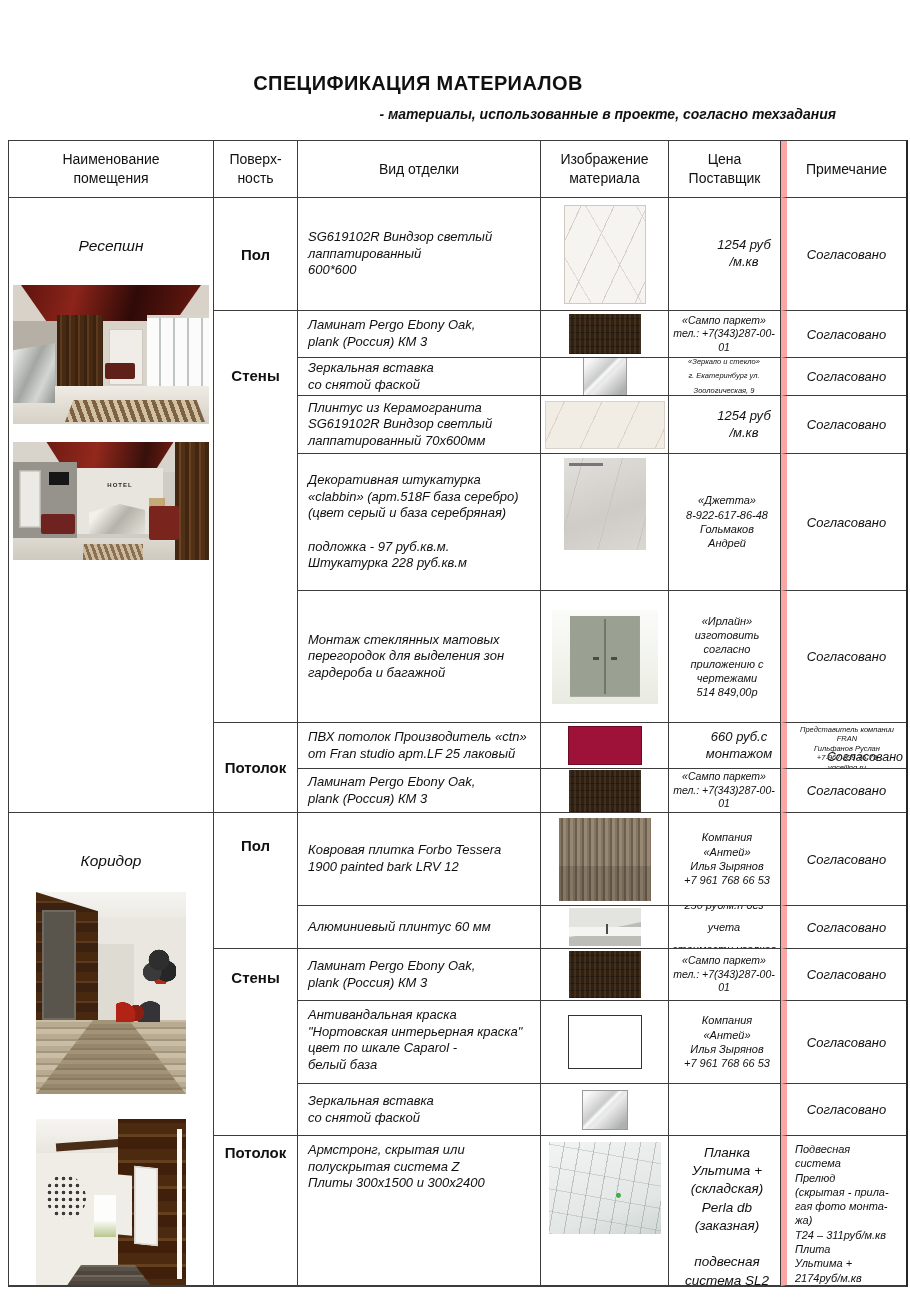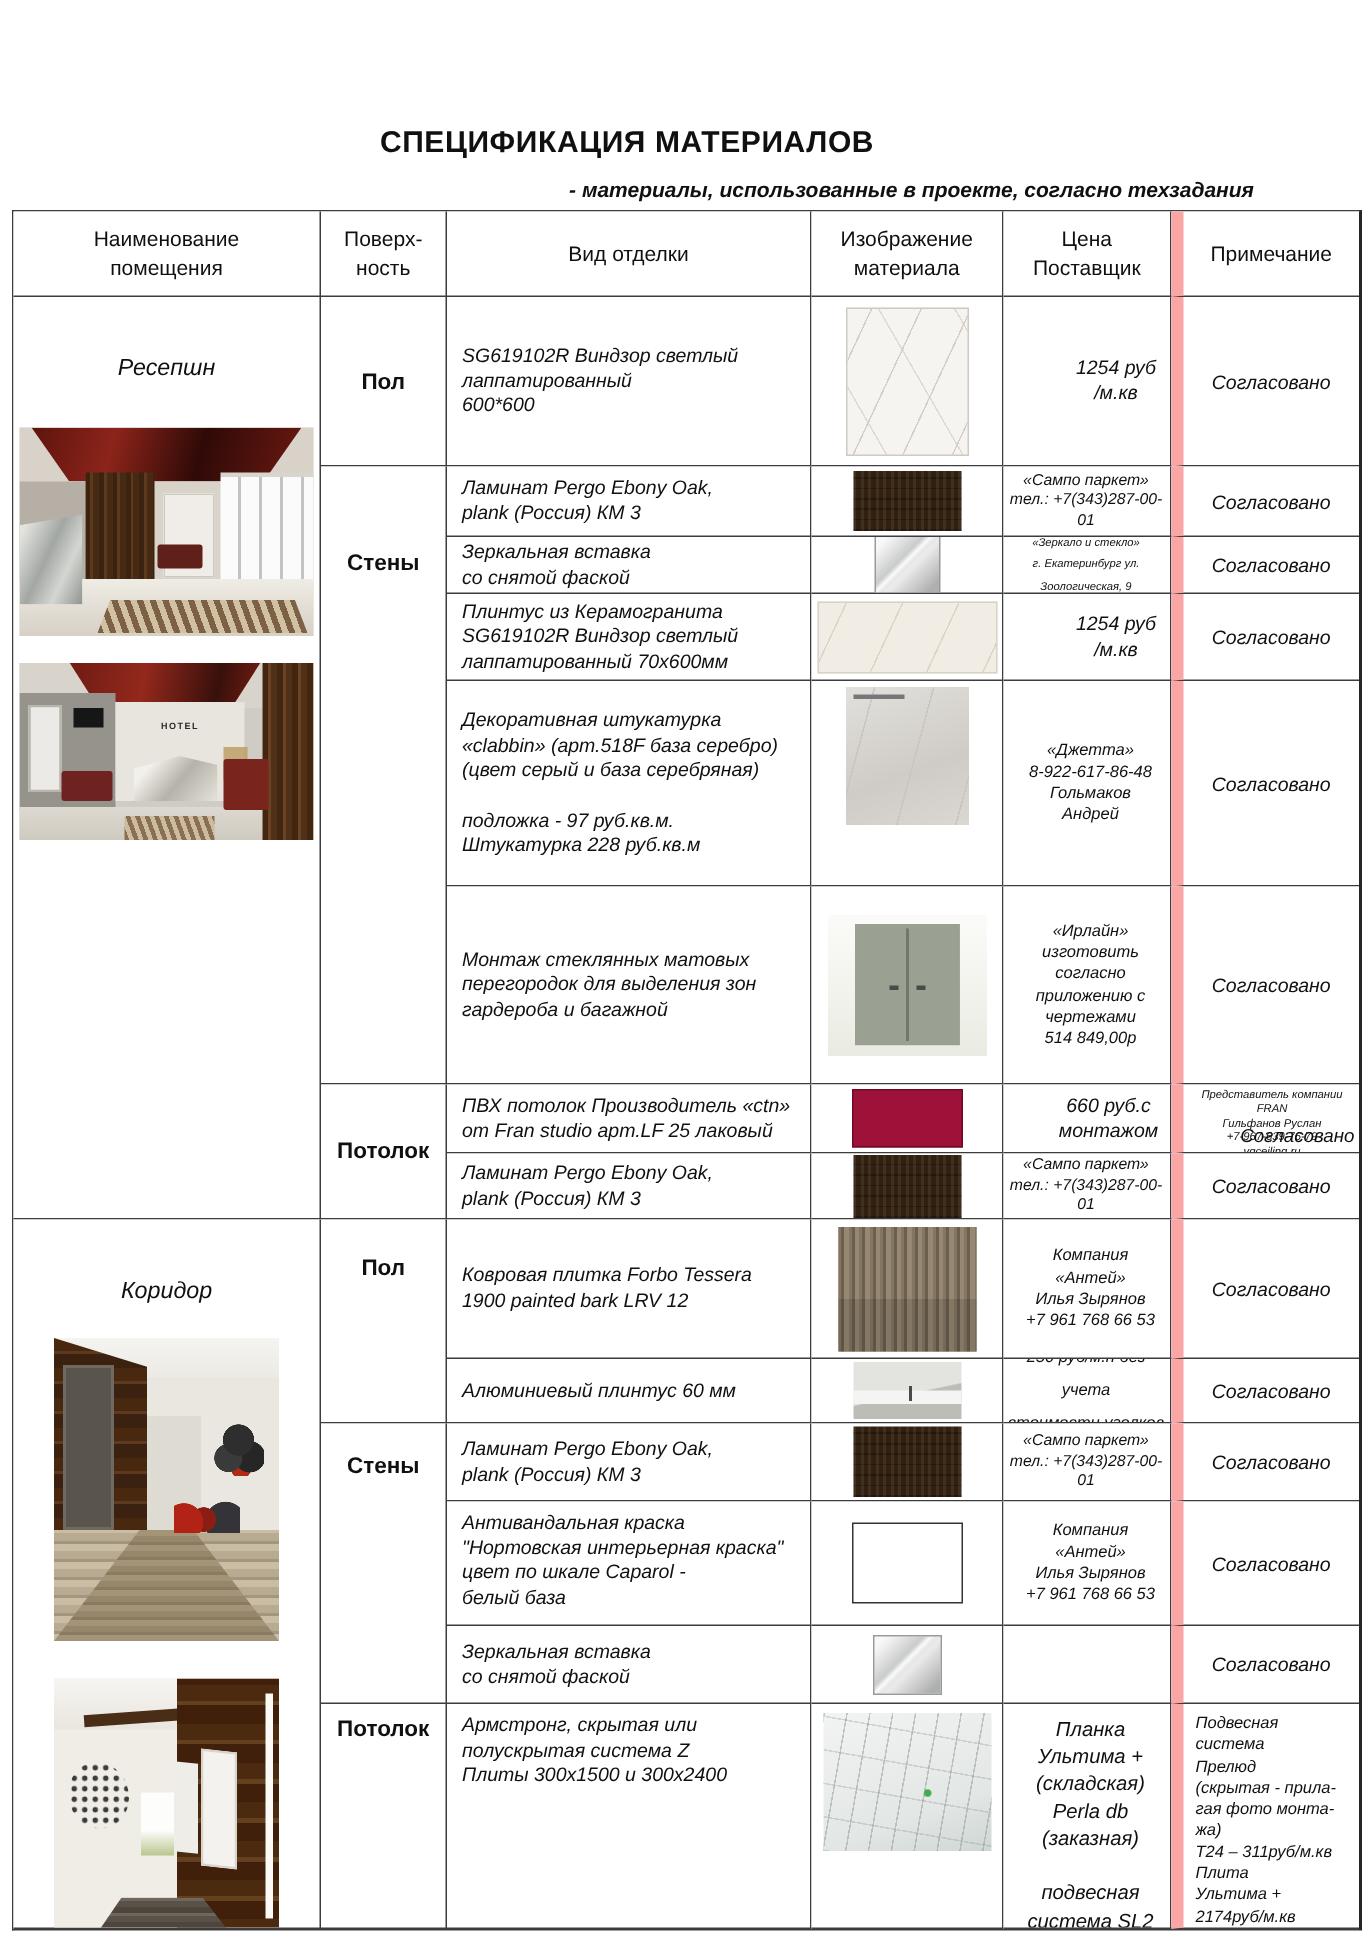--- a/index.html
+++ b/index.html
@@ -1,28 +1,28 @@
 <!DOCTYPE html>
 <html><head>
 <meta charset="utf-8">
 <style>
   html,body{margin:0;padding:0;background:#fff;}
   body{width:910px;height:1300px;position:relative;font-family:"Liberation Sans",sans-serif;color:#101010;overflow:hidden;}
 
-  .heading{position:absolute;top:84px;left:0;width:836px;text-align:center;}
+  .heading{position:absolute;top:72px;left:0;width:836px;text-align:center;}
   .heading h1{margin:0;font-size:20px;font-weight:bold;letter-spacing:.4px;}
   .heading .subtitle{margin-top:11px;font-size:14px;font-weight:bold;font-style:italic;text-align:right;}
 
   .spec-table{position:absolute;left:8px;top:140px;display:grid;
     grid-template-columns:205px 84px 243px 128px 112px 125px;
     grid-template-rows:57px 113px 47px 38px 58px 137px 132px 46px 44px 93px 43px 52px 83px 52px 150px;
     border:1px solid #3c3c3c;border-right:2px solid #262626;}
   .cell{border-right:1px solid #3c3c3c;border-bottom:1px solid #3c3c3c;box-sizing:border-box;
     white-space:pre-line;overflow:hidden;background:#fff;}
-  .c6{border-left:8px solid #fca5a5;border-right:none;}
+  .c6{border-left:6px solid #fca5a5;border-right:none;}
 
   .th{display:flex;align-items:center;justify-content:center;text-align:center;font-size:14px;line-height:1.35;}
 
   .room-cell{text-align:center;}
   .room-label{font-style:italic;font-size:15.5px;margin-top:20px;line-height:19px;}
   .room-cell.corridor .room-label{}
   .ph{position:relative;overflow:hidden;margin:0 auto;}
   .ph i{position:absolute;display:block;}
   .rc1{width:196px;height:139px;margin-top:12px;background:#d9d4ca;}
   .rc2{width:196px;height:118px;background:#cfccc5;}

